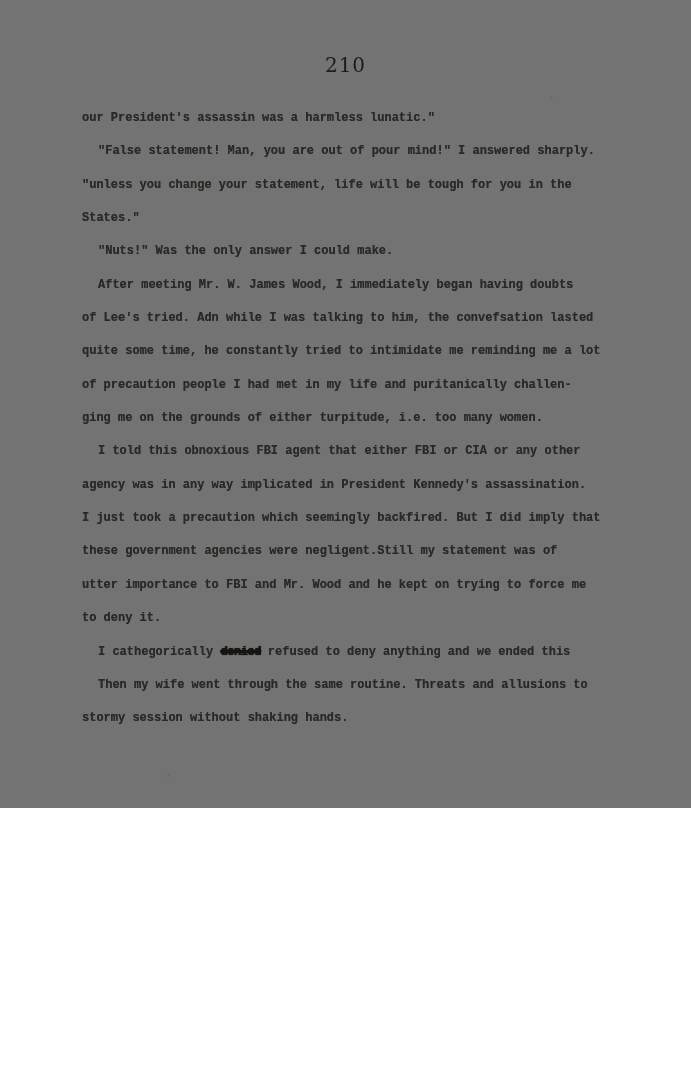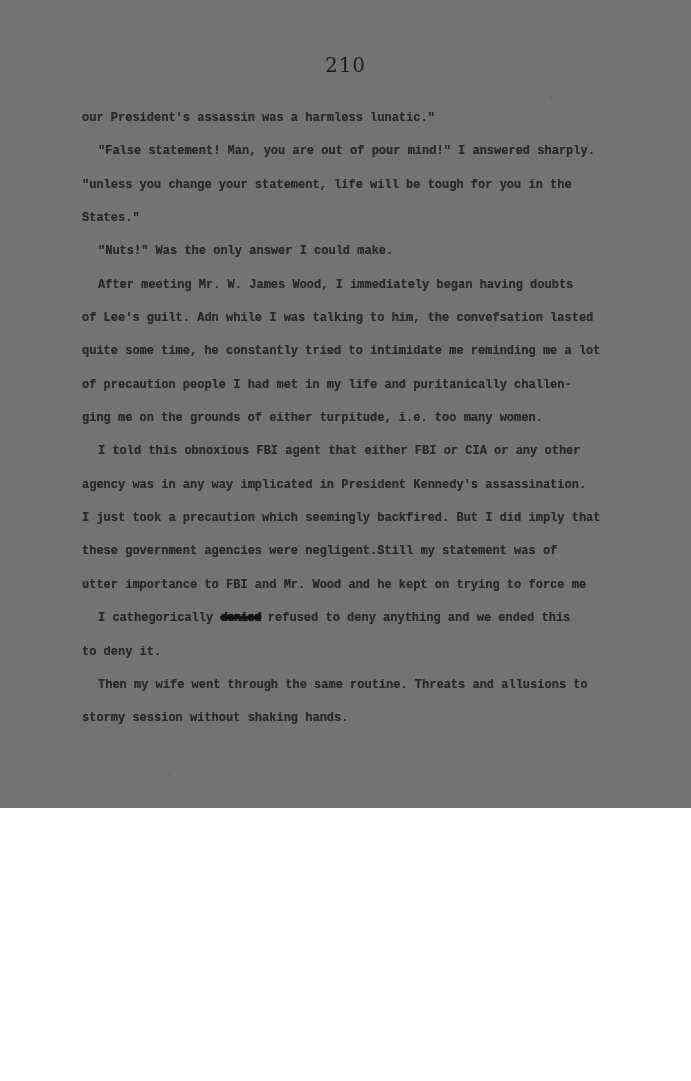--- a/index.html
+++ b/index.html
@@ -71,28 +71,28 @@
   <div class="speck speck-a"></div>
   <div class="speck speck-b"></div>
 
   <div class="body-text">
     <div class="line">our President's assassin was a harmless lunatic."</div>
     <div class="line indent">"False statement! Man, you are out of pour mind!" I answered sharply.</div>
     <div class="line">"unless you change your statement, life will be tough for you in the</div>
     <div class="line">States."</div>
     <div class="line indent">"Nuts!" Was the only answer I could make.</div>
     <div class="line indent">After meeting Mr. W. James Wood, I immediately began having doubts</div>
-    <div class="line">of Lee's guilt. Adn while I was talking to him, the convefsation lasted</div>
+    <div class="line">of Lee's tried. Adn while I was talking to him, the convefsation lasted</div>
     <div class="line">quite some time, he constantly tried to intimidate me reminding me a lot</div>
     <div class="line">of precaution people I had met in my life and puritanically challen-</div>
     <div class="line">ging me on the grounds of either turpitude, i.e. too many women.</div>
     <div class="line indent">I told this obnoxious FBI agent that either FBI or CIA or any other</div>
     <div class="line">agency was in any way implicated in President Kennedy's assassination.</div>
     <div class="line">I just took a precaution which seemingly backfired. But I did imply that</div>
     <div class="line">these government agencies were negligent.Still my statement was of</div>
     <div class="line">utter importance to FBI and Mr. Wood and he kept on trying to force me</div>
+    <div class="line">to deny it.</div>
     <div class="line indent"><span>I cathegorically </span><span class="struck">denied</span><span> refused to deny anything and we ended this</span></div>
-    <div class="line">to deny it.</div>
     <div class="line indent">Then my wife went through the same routine. Threats and allusions to</div>
     <div class="line">stormy session without shaking hands.</div>
   </div>
 
 </div>
 
 </body></html>

